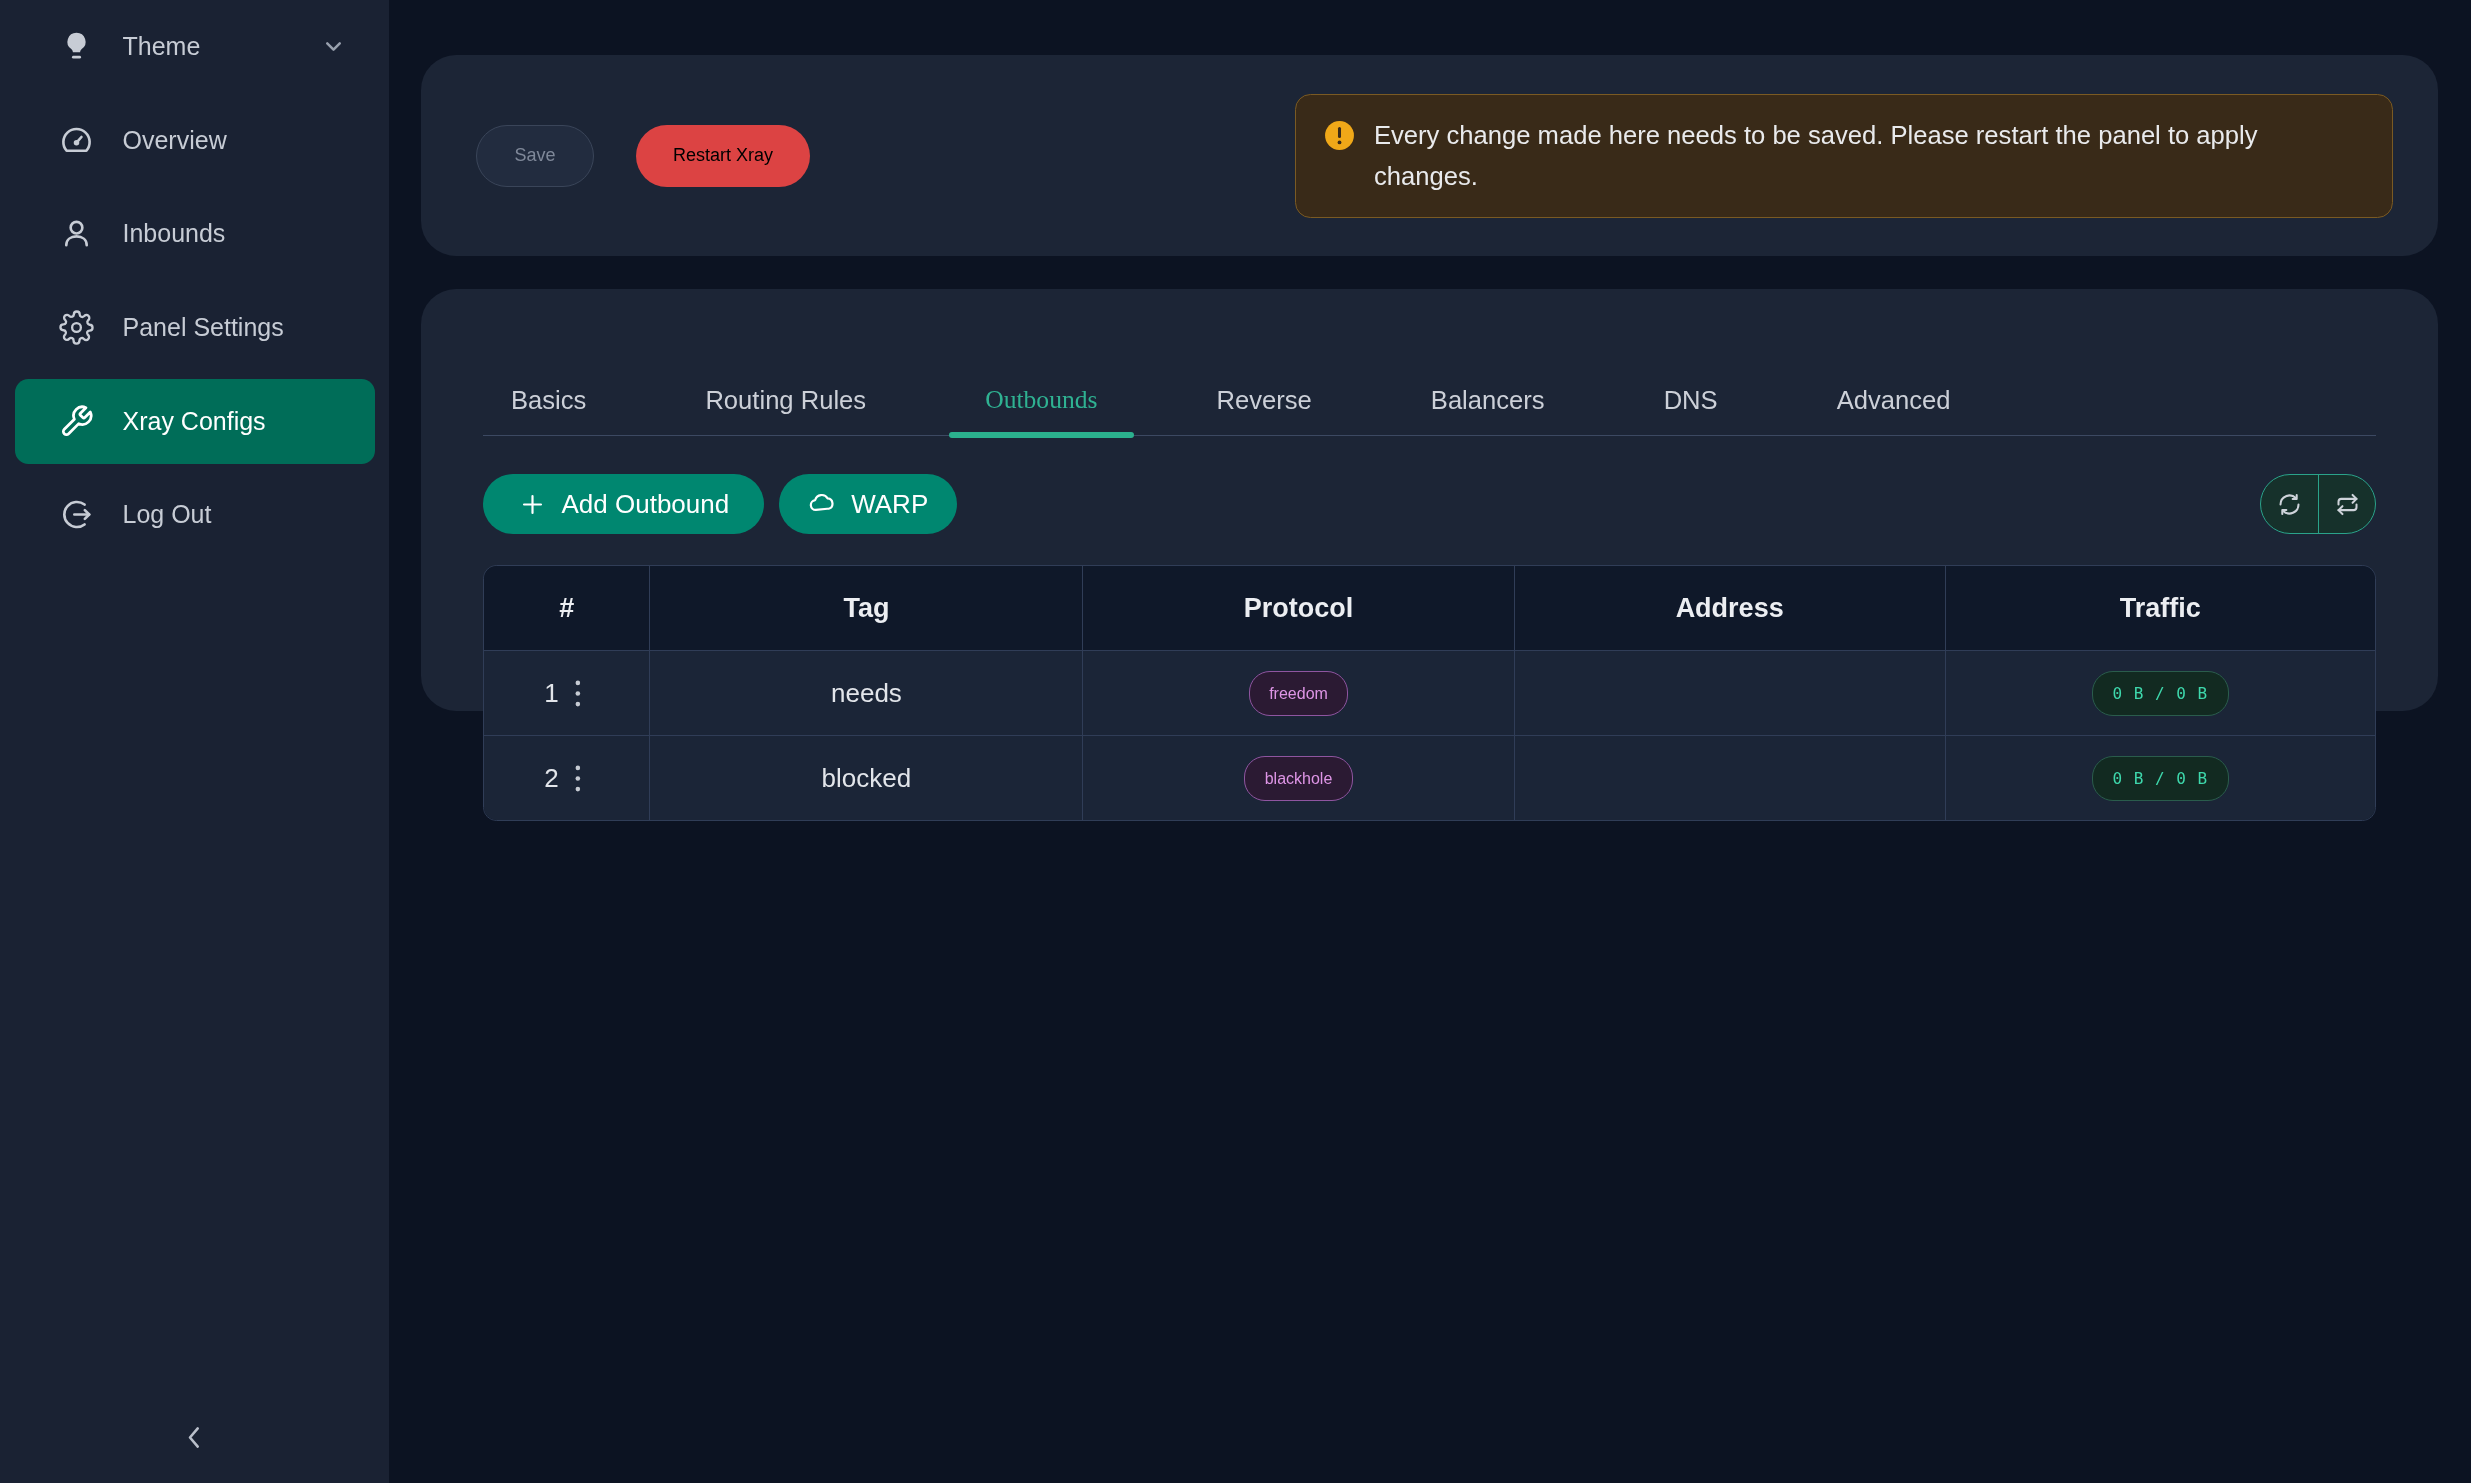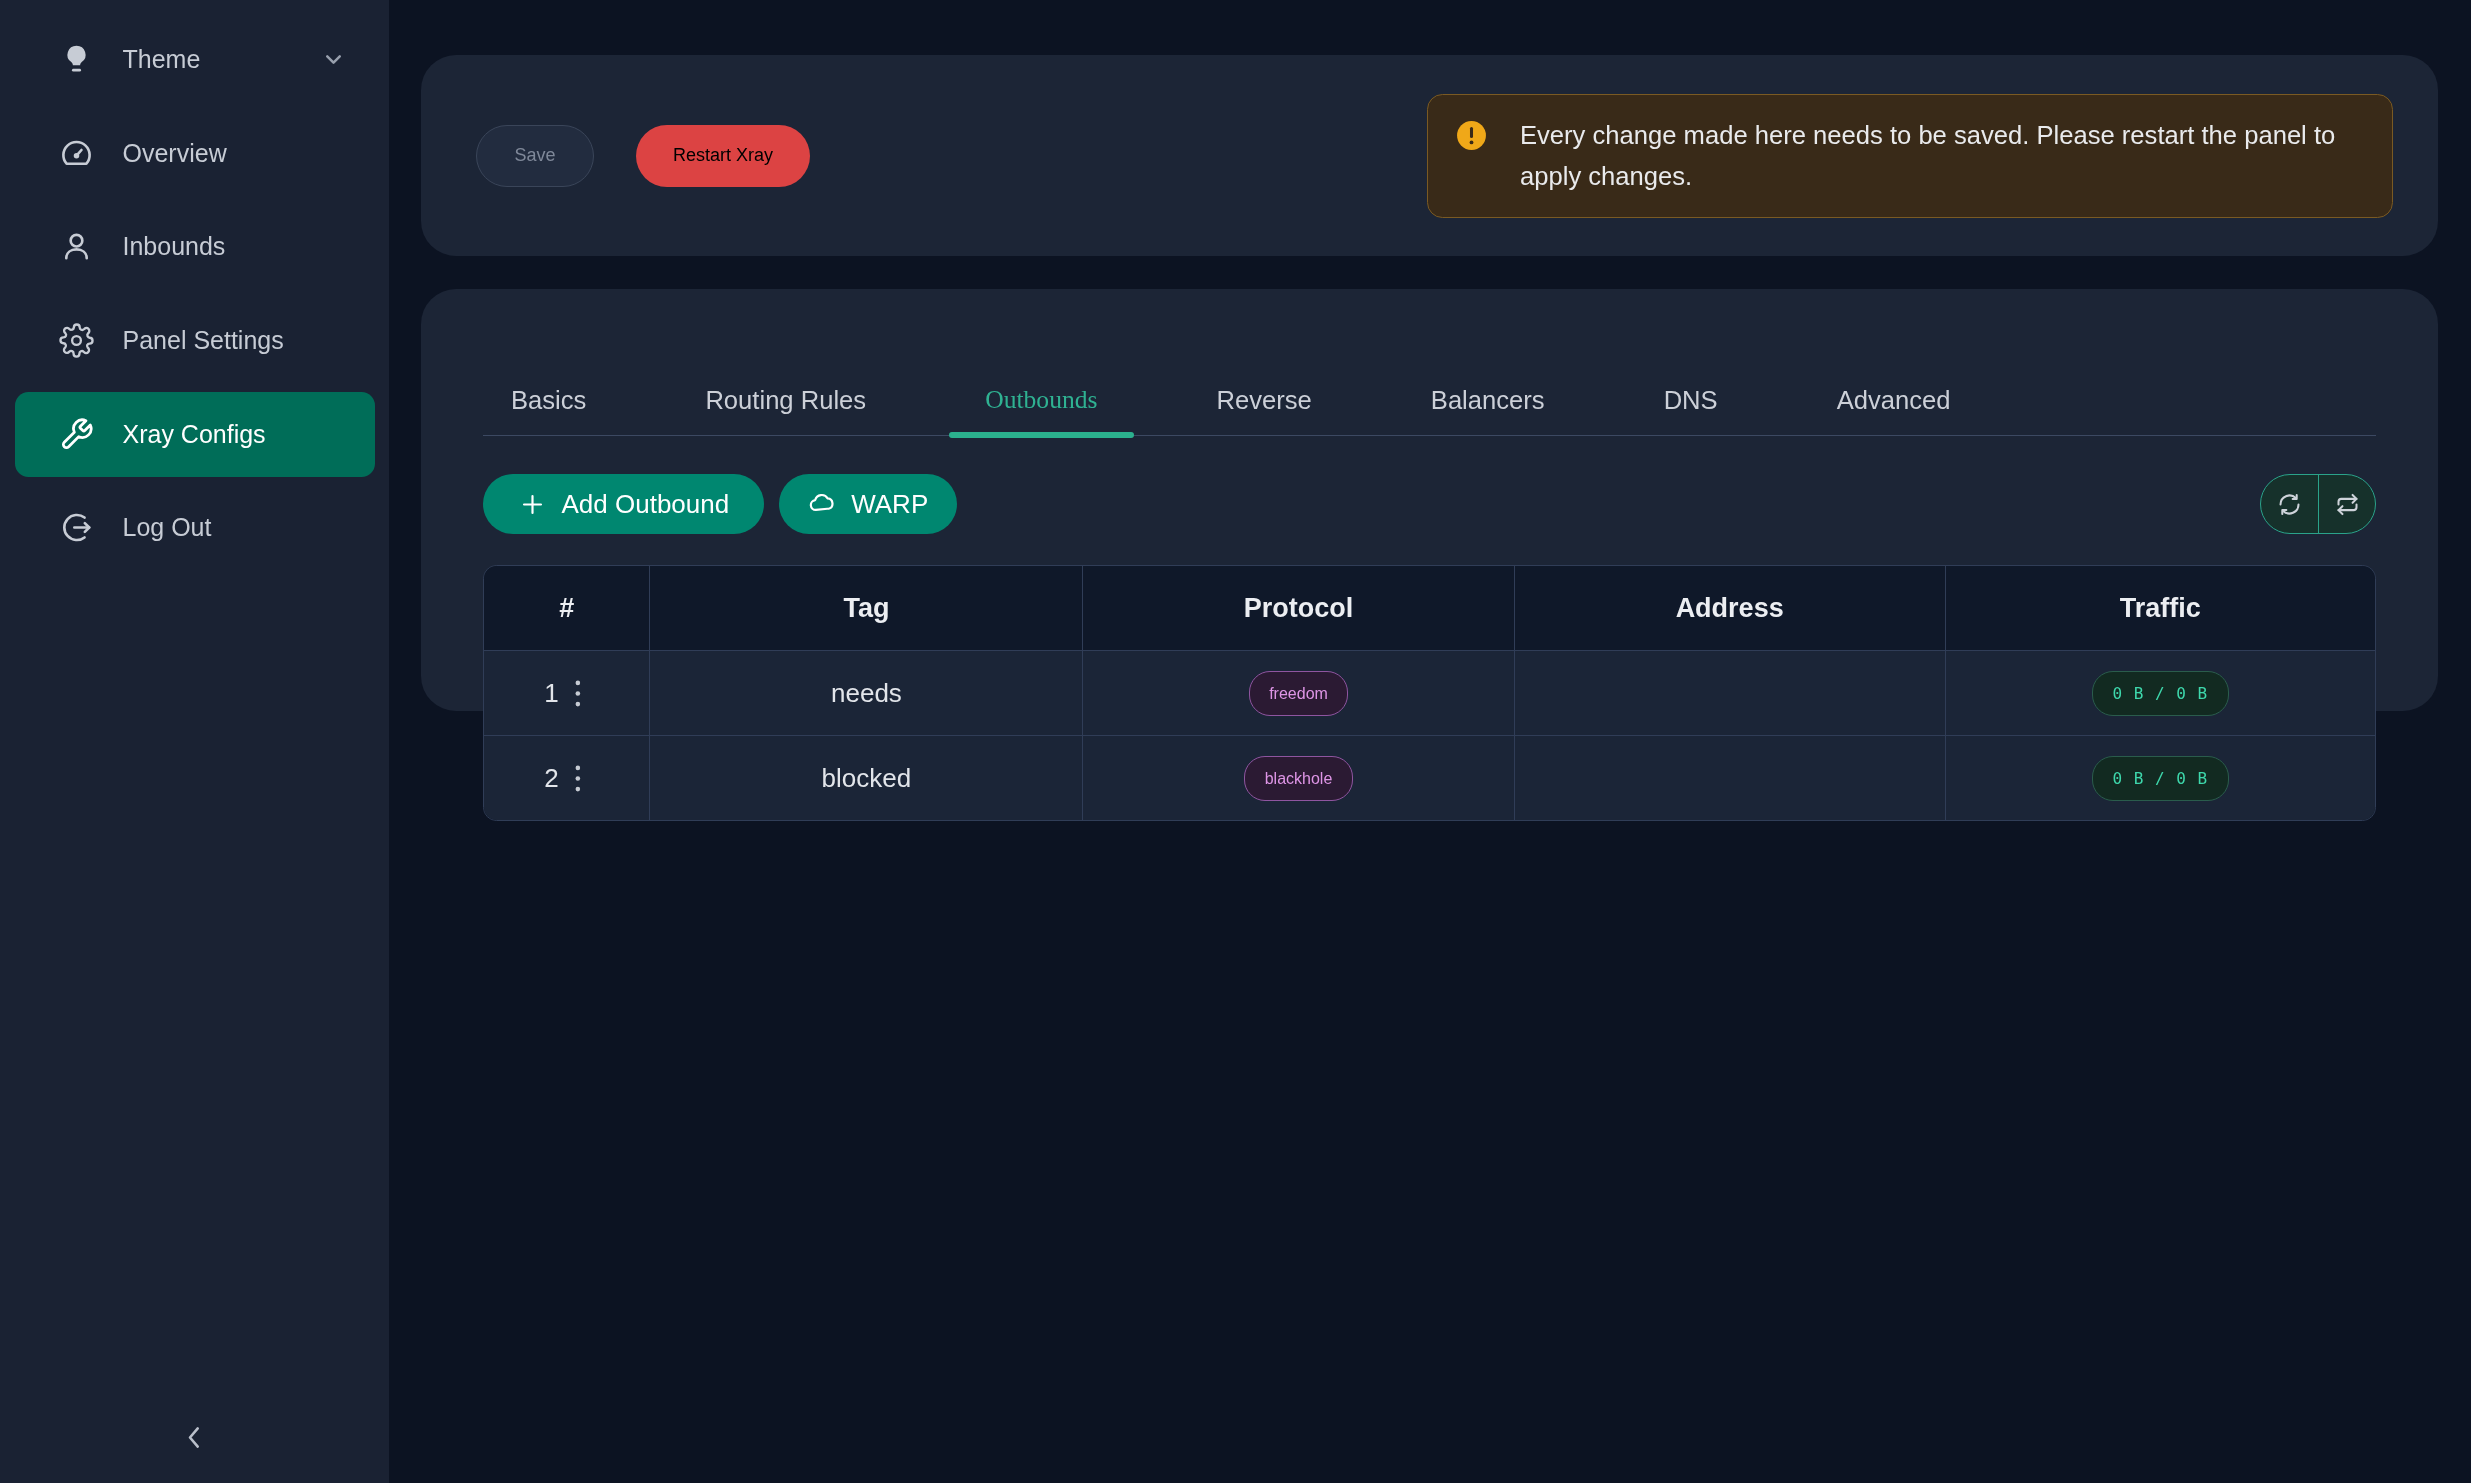--- a/index.html
+++ b/index.html
@@ -9,21 +9,21 @@
     font-family:"Liberation Sans", sans-serif;
     position:relative;
     overflow:hidden;
     color:#e2e5ea;
   }
   svg { display:block; width:100%; height:100%; }
 
   
   .sidebar {
     position:absolute; left:0; top:0; width:389px; height:1483px;
-    background:#1a2233; padding-top:17px;
+    background:#1a2233; padding-top:4px;
   }
   .side-item {
     height:85px; margin:8.7px 14.5px 0; border-radius:13.5px;
     display:flex; align-items:center; padding:0 29px 0 44px; gap:29px;
     color:#c7ccd5; font-size:25px; cursor:pointer; user-select:none;
   }
   .side-item:first-child { margin-top:0; }
   .side-item.active { background:#006d58; color:#ffffff; }
   .side-icn { width:35px; height:35px; flex:none; }
   .side-chevron { margin-left:auto; width:25px; height:25px; color:#98a0ad; }
@@ -47,23 +47,23 @@
     display:inline-flex; align-items:center; justify-content:center;
     border:none; cursor:pointer;
   }
   .btn-save {
     width:118px; background:#222c3f; border:1.9px solid #3a4559; color:#7f8899;
     cursor:not-allowed;
   }
   .btn-restart { width:174px; margin-left:42px; background:#dc4343; color:#000000; }
 
   .alert {
-    margin-left:auto; width:966px; min-height:111px;
+    margin-left:auto; width:1098px; min-height:111px;
     background:#392a18; border:1.9px solid #7a5a23; border-radius:15.4px;
-    display:flex; align-items:flex-start; padding:20px 27px; gap:32px;
+    display:flex; align-items:flex-start; padding:20px 27px; gap:18px;
     color:#e9eaec; font-size:25.6px; line-height:41px;
   }
   .alert-icn { width:33px; height:33px; flex:none; margin-top:4.8px; }
 
   .maincard {
     position:absolute; left:32px; top:289px; width:2017px; height:422px;
     background:#1c2536; border-radius:35px; padding:0 62px;
   }
 
   

